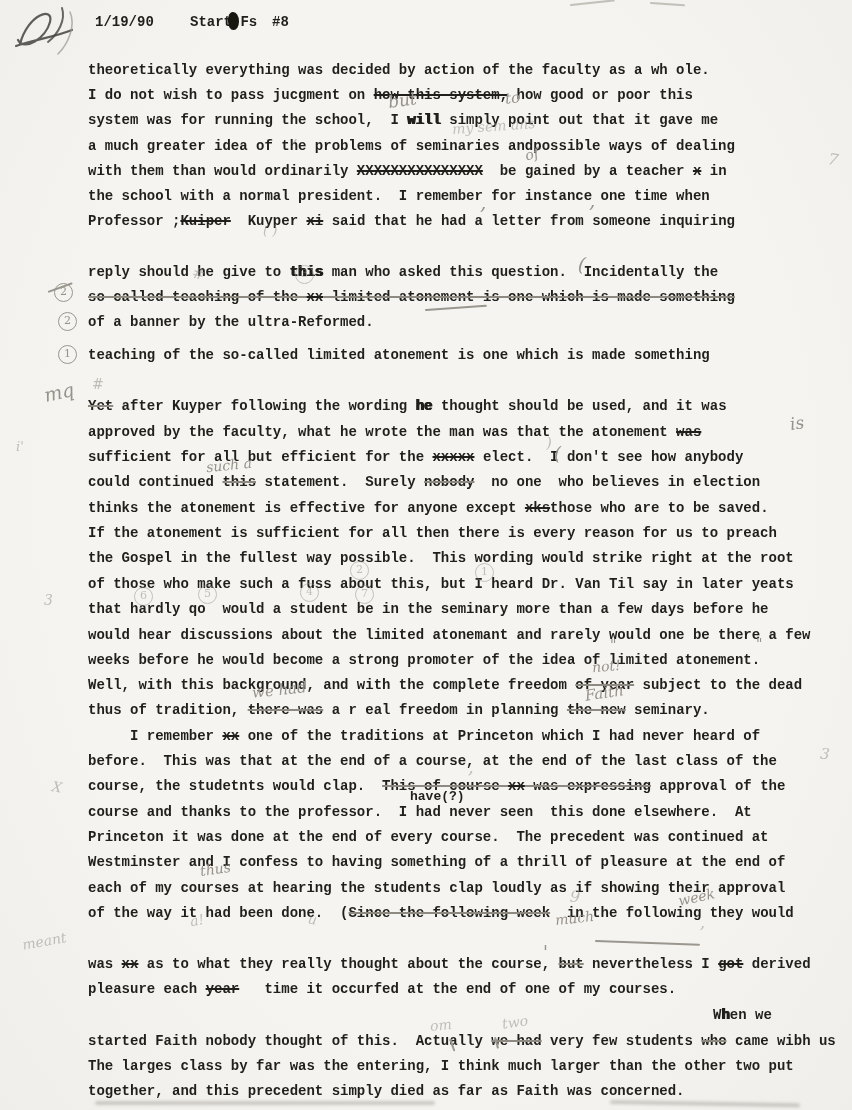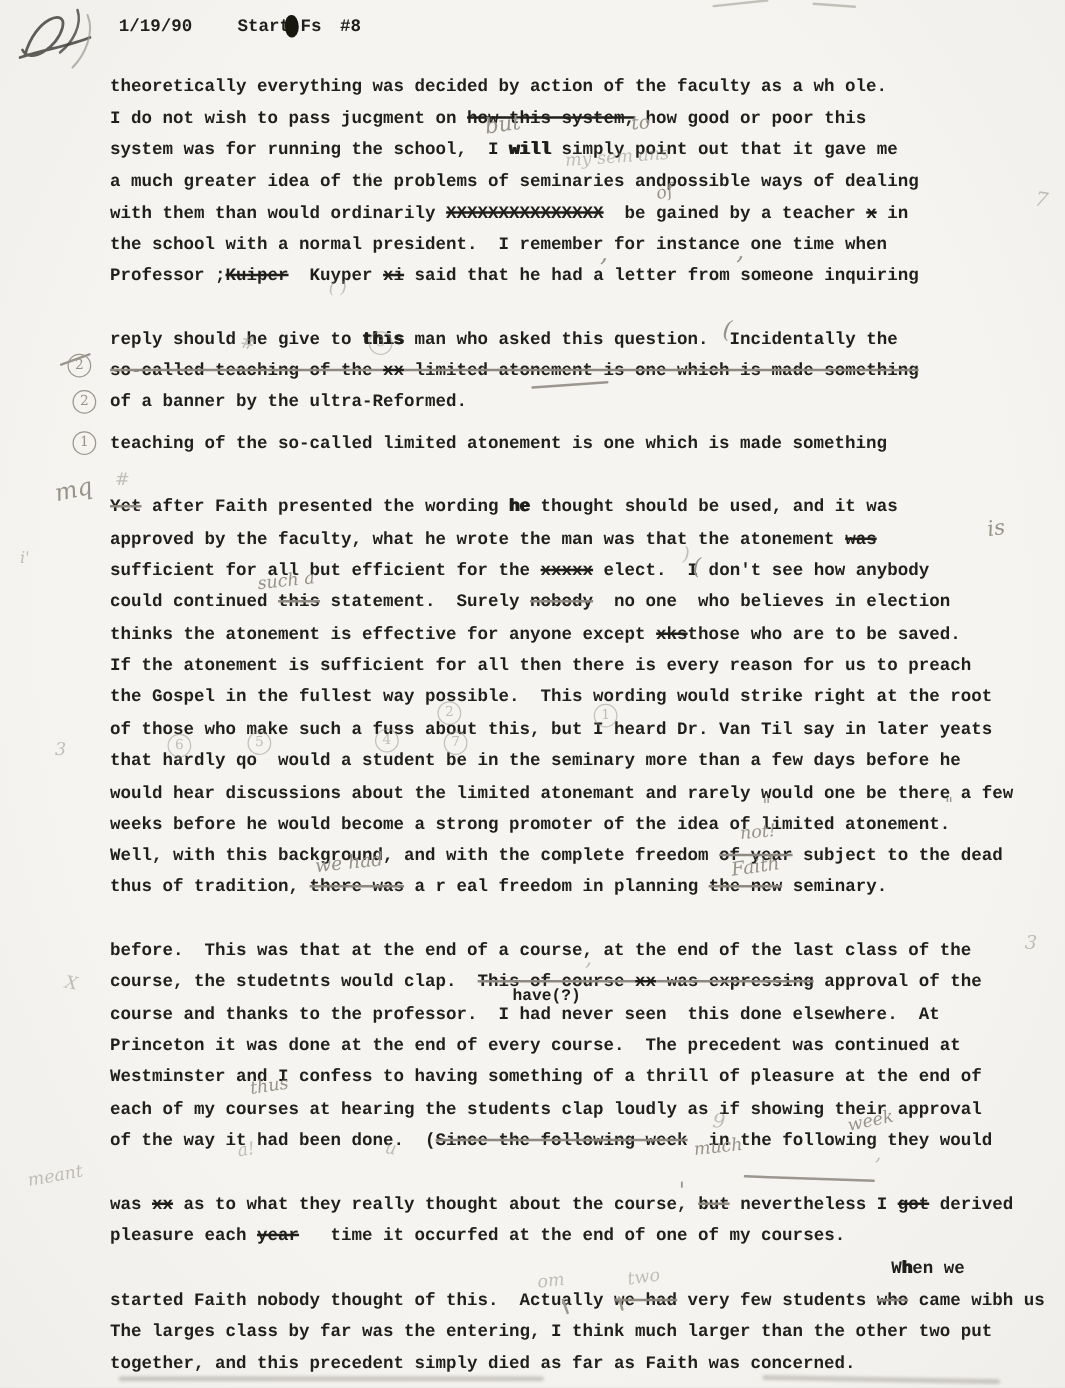--- a/index.html
+++ b/index.html
@@ -60,33 +60,34 @@
     <div class="line" style="left: 88px; top: 87px;"><span>I do not wish to pass jucgment on </span><span class="strike-black">how this system,</span><span> how good or poor this</span></div>
     <div class="line" style="left: 88px; top: 112px;"><span>system was for running the school,  I </span><span class="overtype">will</span><span> simply point out that it gave me</span></div>
     <div class="line" style="left: 88px; top: 138px;"><span>a much greater idea of the problems of seminaries andpossible ways of dealing</span></div>
     <div class="line" style="left: 88px; top: 163px;"><span>with them than would ordinarily </span><span class="strike-black">XXXXXXXXXXXXXXX</span><span>  be gained by a teacher </span><span class="strike-black">x</span><span> in</span></div>
     <div class="line" style="left: 88px; top: 188px;"><span>the school with a normal president.  I remember for instance one time when</span></div>
     <div class="line" style="left: 88px; top: 213px;"><span>Professor ;</span><span class="strike-black">Kuiper</span><span>  Kuyper </span><span class="strike-black">xi</span><span> said that he had a letter from someone inquiring</span></div>
     <div class="line" style="left: 88px; top: 264px;"><span>reply should he give to </span><span class="overtype">this</span><span> man who asked this question.  Incidentally the</span></div>
     <div class="line" style="left: 88px; top: 289px;"><span class="strike-pencil">so-called teaching of the </span><span class="strike-black">xx</span><span class="strike-pencil"> limited atonement is one which is made something</span></div>
     <div class="line" style="left: 88px; top: 314px;"><span>of a banner by the ultra-Reformed.</span></div>
     <div class="line" style="left: 88px; top: 347px;"><span>teaching of the so-called limited atonement is one which is made something</span></div>
-    <div class="line" style="left: 88px; top: 398px;"><span class="strike-pencil">Yet</span><span> after Faith presented the wording </span><span class="overtype">he</span><span> thought should be used, and it was</span></div>
+    <div class="line" style="left: 88px; top: 398px;"><span class="strike-pencil">Yet</span><span> after Kuyper following the wording </span><span class="overtype">he</span><span> thought should be used, and it was</span></div>
     <div class="line" style="left: 88px; top: 424px;"><span>approved by the faculty, what he wrote the man was that the atonement </span><span class="strike-black">was</span></div>
     <div class="line" style="left: 88px; top: 449px;"><span>sufficient for all but efficient for the </span><span class="strike-black">xxxxx</span><span> elect.  I don't see how anybody</span></div>
     <div class="line" style="left: 88px; top: 474px;"><span>could continued </span><span class="strike-pencil">this</span><span> statement.  Surely </span><span class="strike-pencil">nobody</span><span>  no one  who believes in election</span></div>
     <div class="line" style="left: 88px; top: 500px;"><span>thinks the atonement is effective for anyone except </span><span class="strike-black">xks</span><span>those who are to be saved.</span></div>
     <div class="line" style="left: 88px; top: 525px;"><span>If the atonement is sufficient for all then there is every reason for us to preach</span></div>
     <div class="line" style="left: 88px; top: 550px;"><span>the Gospel in the fullest way possible.  This wording would strike right at the root</span></div>
     <div class="line" style="left: 88px; top: 576px;"><span>of those who make such a fuss about this, but I heard Dr. Van Til say in later yeats</span></div>
     <div class="line" style="left: 88px; top: 601px;"><span>that hardly qo  would a student be in the seminary more than a few days before he</span></div>
     <div class="line" style="left: 88px; top: 627px;"><span>would hear discussions about the limited atonemant and rarely would one be there a few</span></div>
     <div class="line" style="left: 88px; top: 652px;"><span>weeks before he would become a strong promoter of the idea of limited atonement.</span></div>
     <div class="line" style="left: 88px; top: 677px;"><span>Well, with this background, and with the complete freedom </span><span class="strike-pencil">of year</span><span> subject to the dead</span></div>
     <div class="line" style="left: 88px; top: 702px;"><span>thus of tradition, </span><span class="strike-pencil">there was</span><span> a r eal freedom in planning </span><span class="strike-pencil">the new</span><span> seminary.</span></div>
+    <div class="line" style="left: 130px; top: 728px;"><span>I remember </span><span class="strike-black">xx</span><span> one of the traditions at Princeton which I had never heard of</span></div>
     <div class="line" style="left: 88px; top: 753px;"><span>before.  This was that at the end of a course, at the end of the last class of the</span></div>
     <div class="line" style="left: 88px; top: 778px;"><span>course, the studetnts would clap.  </span><span class="strike-pencil">This of course </span><span class="strike-black">xx</span><span class="strike-pencil"> was expressing</span><span> approval of the</span></div>
     <div class="line" style="left: 88px; top: 804px;"><span>course and thanks to the professor.  I had never seen  this done elsewhere.  At</span></div>
     <div class="line" style="left: 88px; top: 829px;"><span>Princeton it was done at the end of every course.  The precedent was continued at</span></div>
     <div class="line" style="left: 88px; top: 854px;"><span>Westminster and I confess to having something of a thrill of pleasure at the end of</span></div>
     <div class="line" style="left: 88px; top: 880px;"><span>each of my courses at hearing the students clap loudly as if showing their approval</span></div>
     <div class="line" style="left: 88px; top: 905px;"><span>of the way it had been done.  (</span><span class="strike-pencil">Since the following week</span><span>  in the following they would</span></div>
     <div class="line" style="left: 88px; top: 956px;"><span>was </span><span class="strike-black">xx</span><span> as to what they really thought about the course, </span><span class="strike-pencil">but</span><span> nevertheless I </span><span class="strike-black">got</span><span> derived</span></div>
     <div class="line" style="left: 88px; top: 981px;"><span>pleasure each </span><span class="strike-black">year</span><span>   time it occurfed at the end of one of my courses.</span></div>
     <div class="line" style="left: 713px; top: 1007px;"><span>W</span><span class="overtype">h</span><span>en we</span></div>

